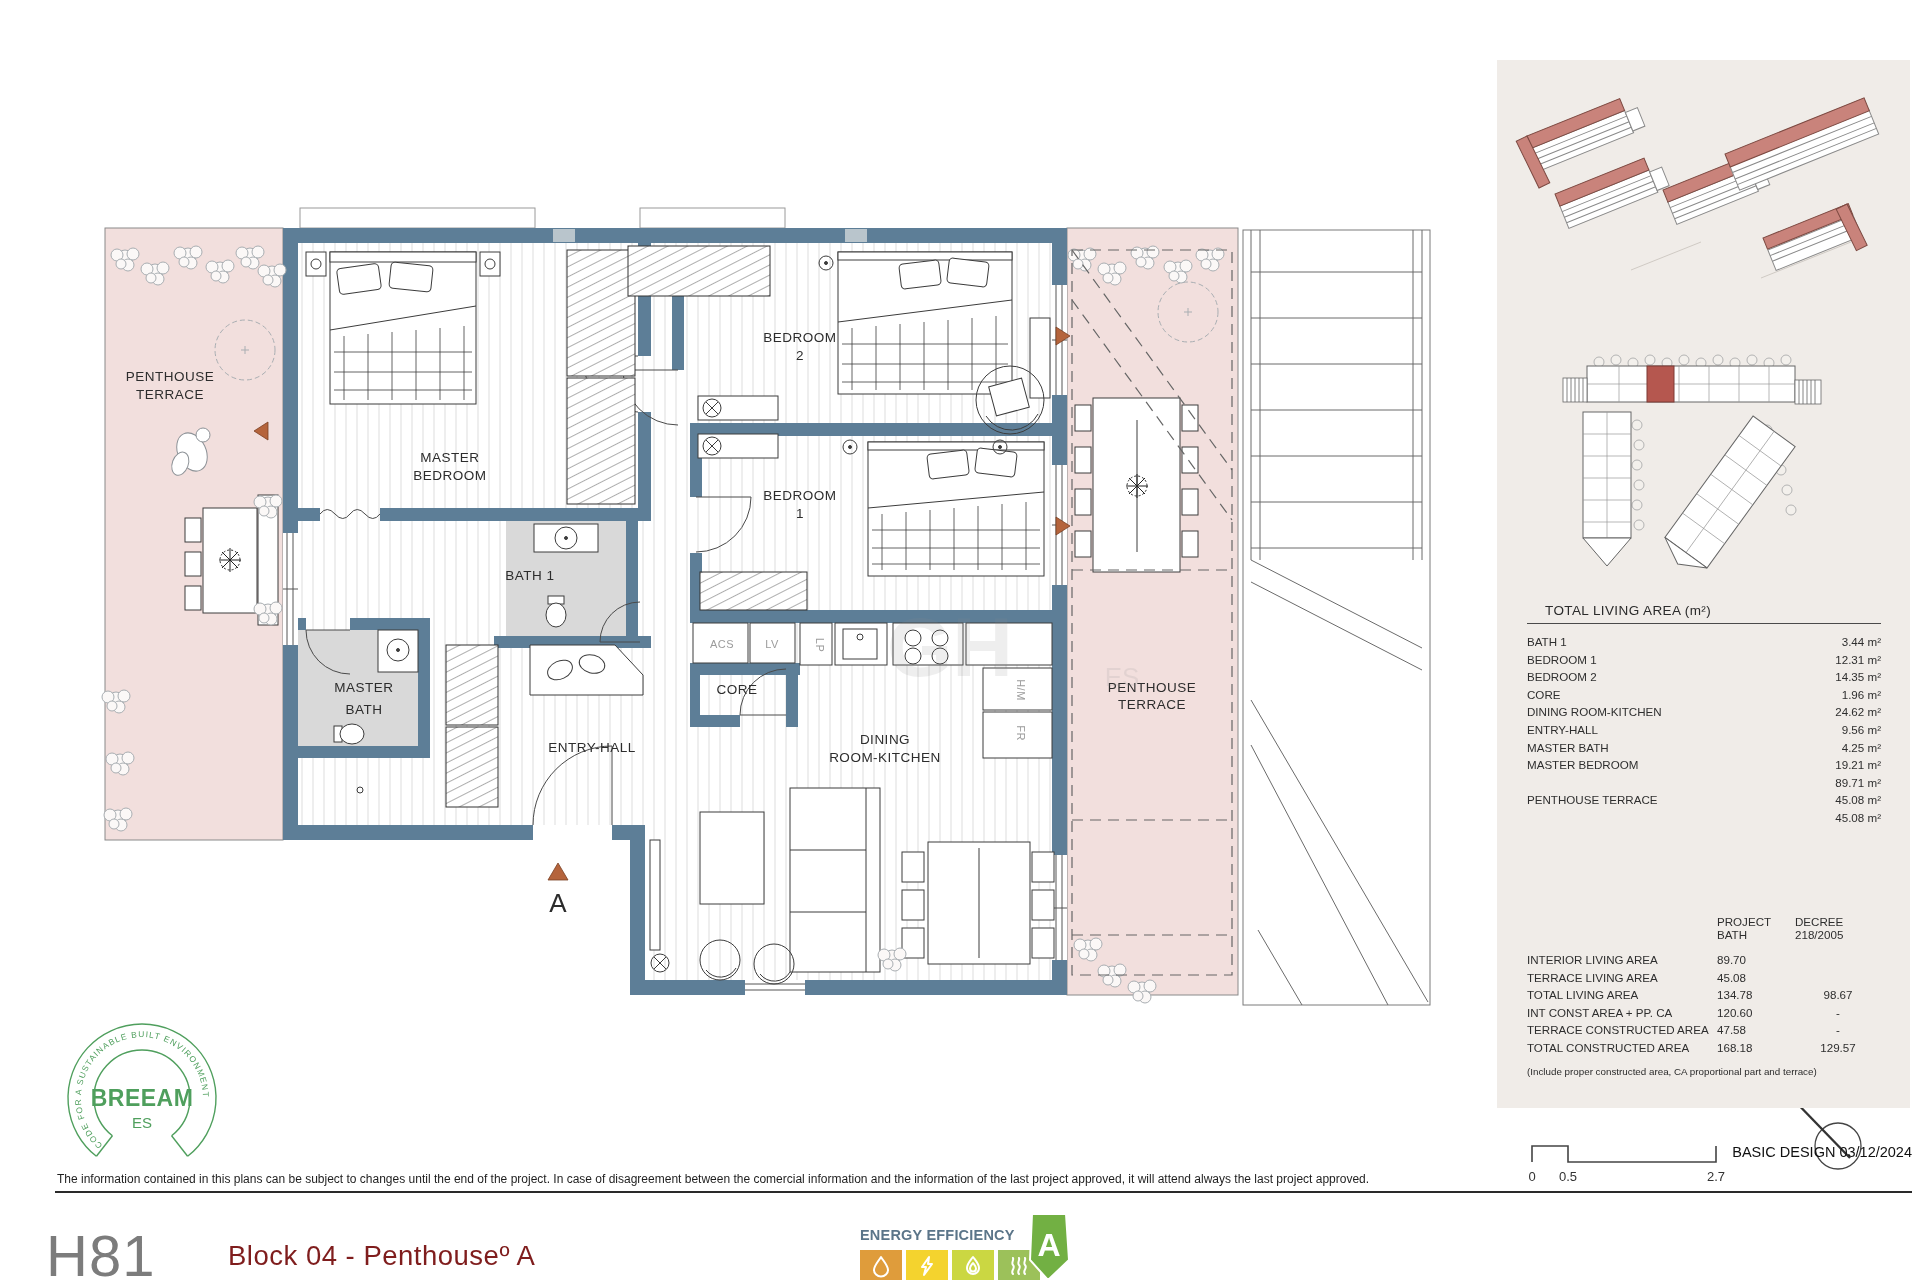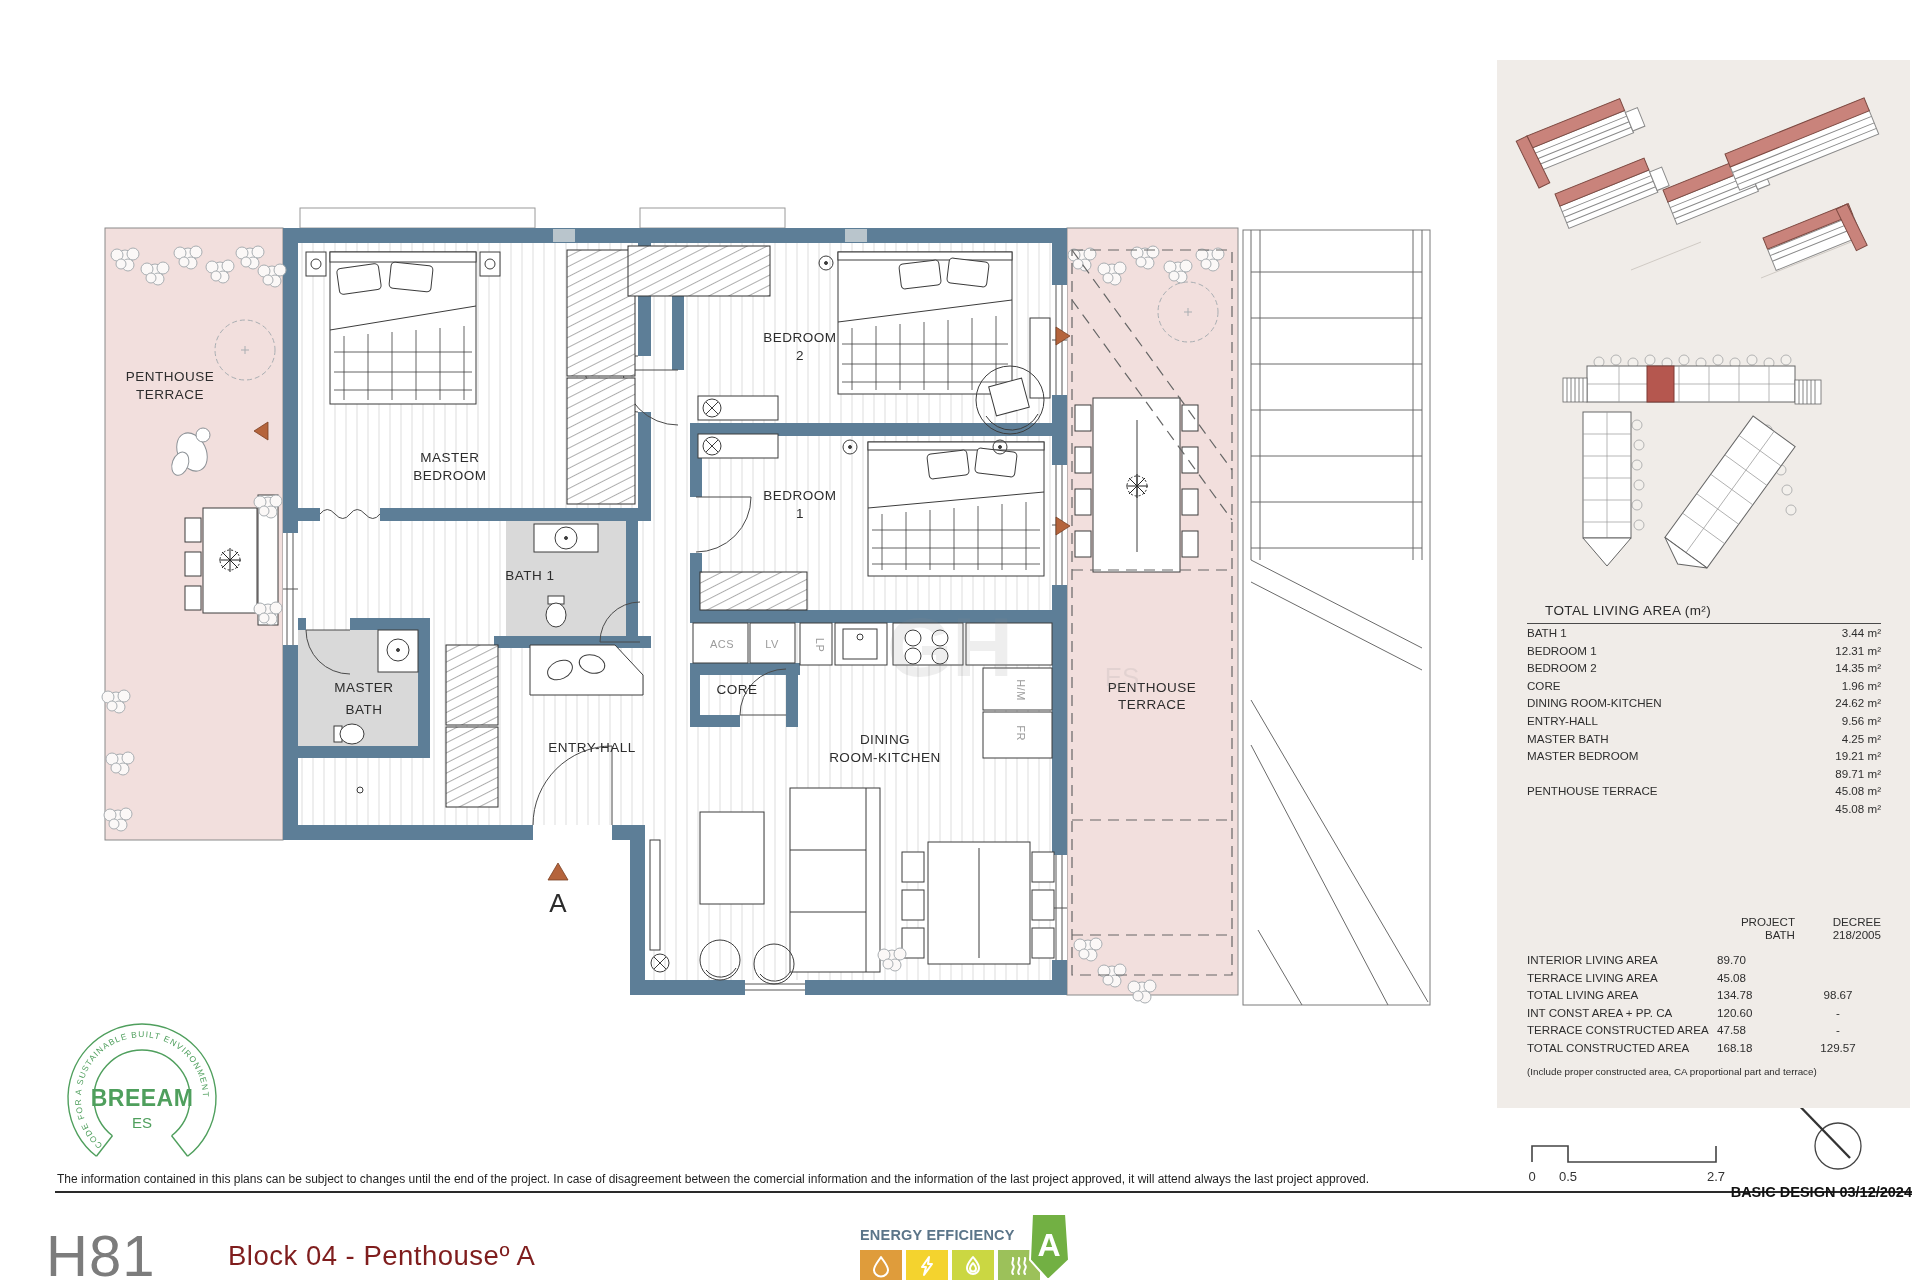--- a/index.html
+++ b/index.html
@@ -7,36 +7,36 @@
        font-family:"Liberation Sans",sans-serif;color:#2e2e2e}
   .abs{position:absolute}
   #plan-svg{left:0;top:0}
   
   #panel{left:1497px;top:60px;width:413px;height:1048px;background:#f0ece8;z-index:2}
   #bld-svg{position:absolute;left:14px;top:10px}
   #site-svg{position:absolute;left:62px;top:280px}
   .tbl{position:absolute;left:30px;width:354px}
   #areaT{top:543px}
   .tT{font-size:13.5px;letter-spacing:.4px;color:#2b2b2b;padding:0 0 5px 18px;
-      border-bottom:1.4px solid #4a4a4a;}
+      border-bottom:1.4px solid #4a4a4a;margin-bottom:9px}
   .ar{display:flex;justify-content:space-between;font-size:11.6px;line-height:17.6px}
   .gap{}
   #sumT{top:855px;font-size:11.6px}
-  .sh{display:flex;text-align:right;line-height:13px;margin-bottom:10px}
+  .sh{display:flex;line-height:13px;margin-bottom:10px}
   .sh .sp{margin-left:auto;width:78px}
   .sh .sd{width:86px}
   .sr{display:flex;line-height:17.6px}
   .sr .lab{flex:1}
   .sr .vp{width:78px;text-align:left}
   .sr .vd{width:86px;text-align:center}
   .foot{font-size:9.8px;text-align:left;margin-top:9px;color:#2b2b2b}
   
   #disclaimer{left:57px;top:1172px;width:1400px;font-size:12px;color:#1e1e1e;z-index:3}
   #rule{left:55px;top:1191px;width:1857px;border-top:2px solid #2a2a2a;z-index:3}
-  #basic-design{top:1184px;right:8px;font-size:14.5px;font-weight:700;color:#111;z-index:3}
+  #basic-design{top:1144px;right:8px;font-size:14.5px;font-weight:400;color:#111;z-index:3}
   #h81{left:46px;top:1222px;font-size:58px;color:#7c7c7c;letter-spacing:1px;z-index:3}
   #blockname{left:228px;top:1240px;font-size:27.5px;color:#7f1d1d;letter-spacing:.5px;z-index:3}
   svg text{font-family:"Liberation Sans",sans-serif}
   .rl{font-size:13.5px;fill:#2d2d2d;letter-spacing:.5px;text-anchor:middle}
   .rs{font-size:11px;fill:#9b9b9b;text-anchor:middle;letter-spacing:.5px}
   .num{font-size:13px;fill:#333;text-anchor:middle}
 </style>
 </head>
 <body>
 

